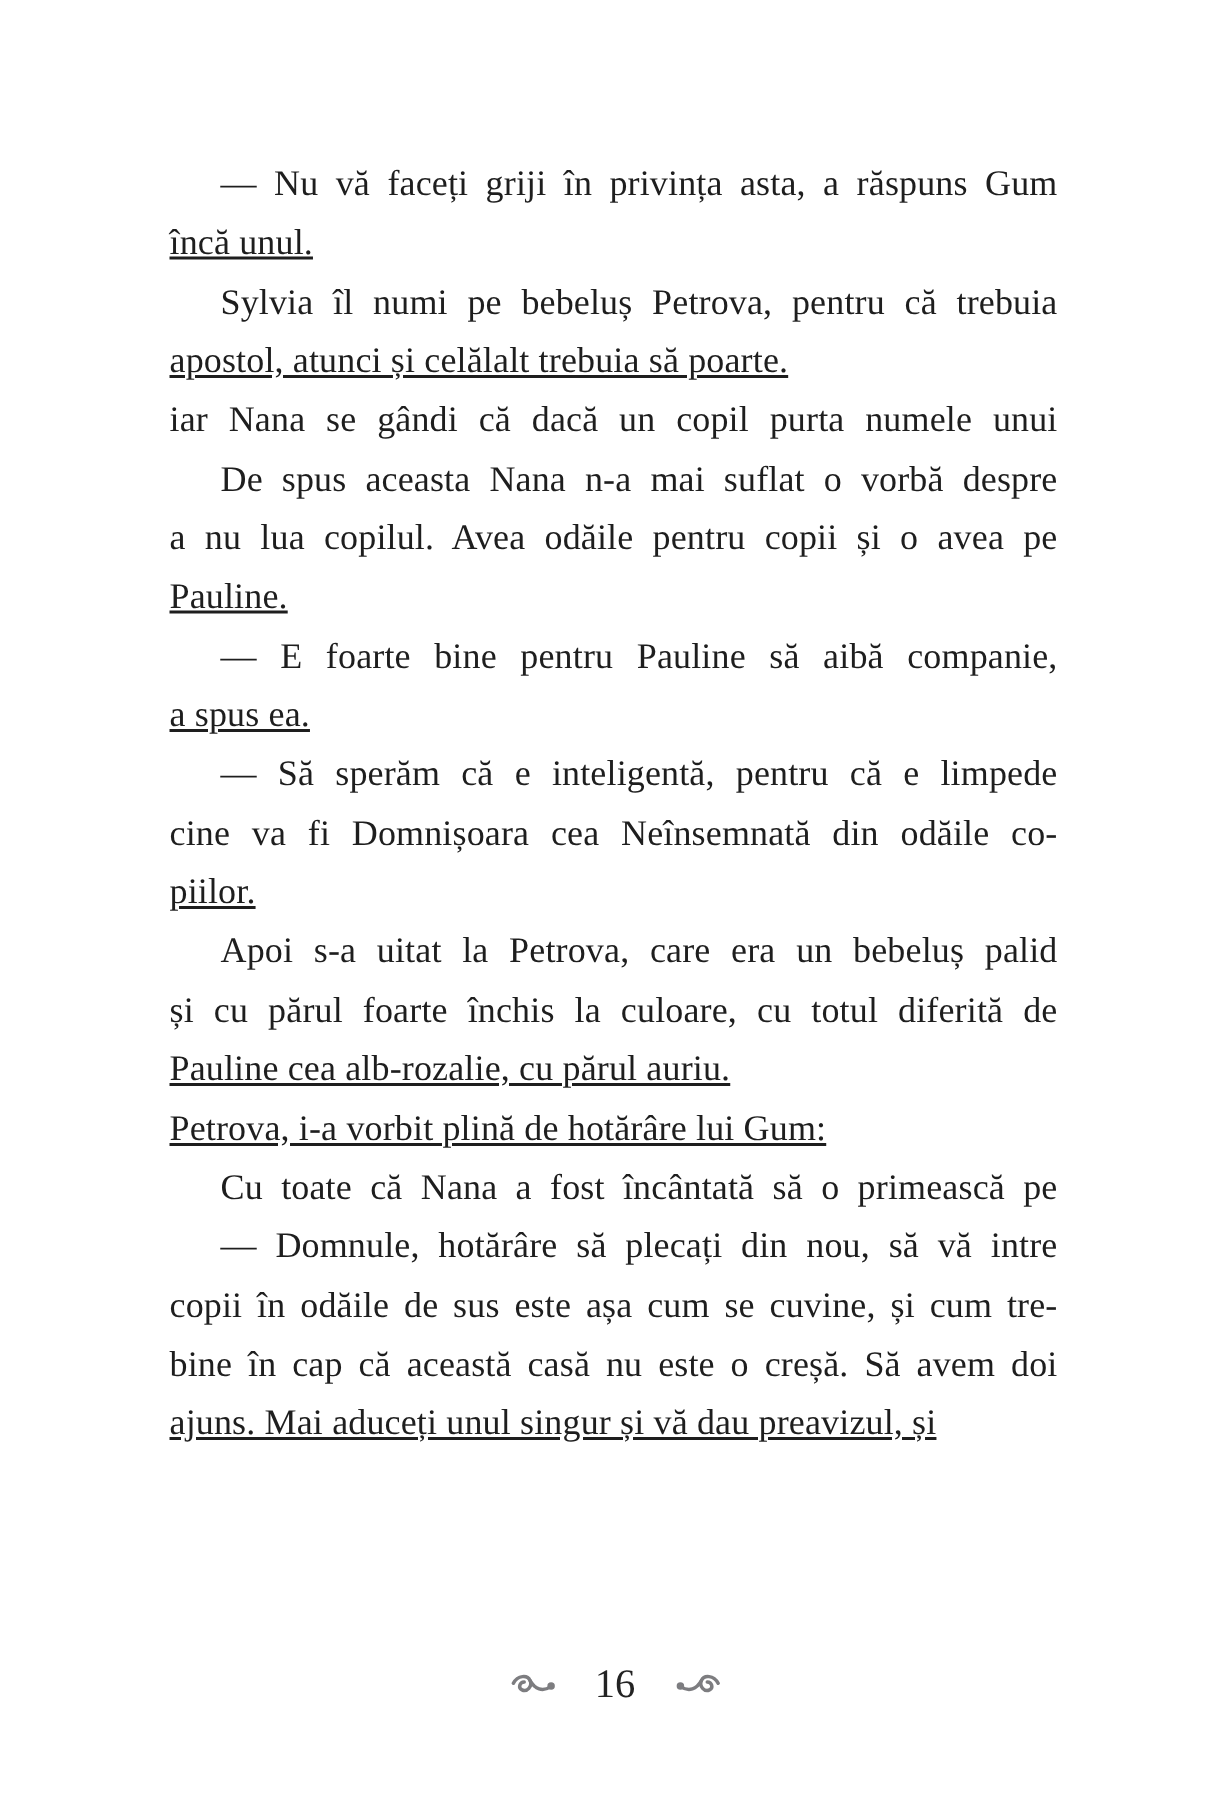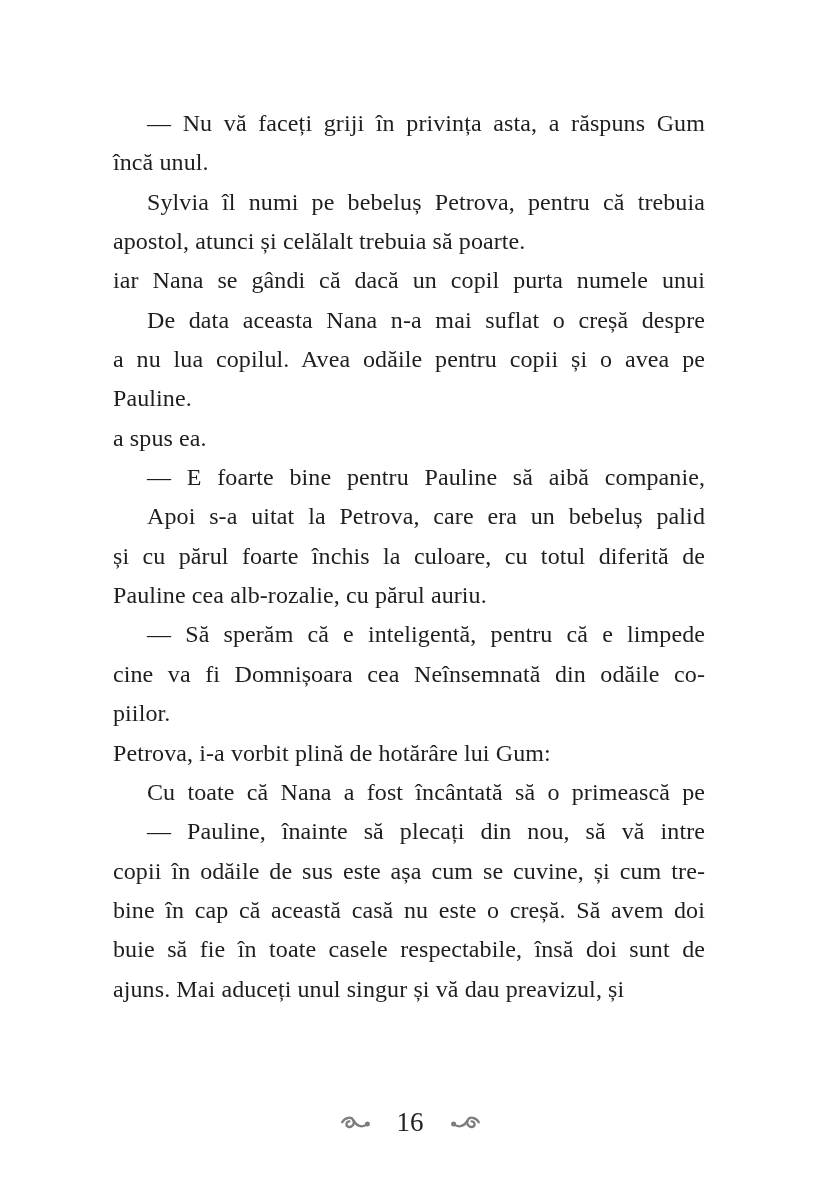--- a/index.html
+++ b/index.html
@@ -24,20 +24,21 @@
   .line {
     font-size: 24px;
     line-height: 39.35px;
     text-align: justify;
     text-align-last: justify;
     -moz-text-align-last: justify;
     letter-spacing: 0.1px;
   }
   .line.last {
     text-align-last: left;
+    text-decoration: underline;
     -moz-text-align-last: left;
   }
   .line.first { text-indent: 34px; }
   .footer {
     position: absolute;
     left: 0; top: 1106px;
     width: 100%;
     display: flex;
     align-items: center;
     justify-content: center;
@@ -66,47 +67,46 @@
       <div class="para">
         <div class="line first">— Nu vă faceți griji în privința asta, a răspuns Gum</div>
         <div class="line last">încă unul.</div>
       </div>
       <div class="para">
         <div class="line first">Sylvia îl numi pe bebeluș Petrova, pentru că trebuia</div>
         <div class="line last">apostol, atunci și celălalt trebuia să poarte.</div>
         <div class="line">iar Nana se gândi că dacă un copil purta numele unui</div>
       </div>
       <div class="para">
-        <div class="line first">De data aceasta Nana n-a mai suflat o creșă despre</div>
+        <div class="line first">De spus aceasta Nana n-a mai suflat o vorbă despre</div>
         <div class="line">a nu lua copilul. Avea odăile pentru copii și o avea pe</div>
         <div class="line last">Pauline.</div>
       </div>
       <div class="para">
+        <div class="line first">— E foarte bine pentru Pauline să aibă companie,</div>
         <div class="line last">a spus ea.</div>
-        <div class="line first">— E foarte bine pentru Pauline să aibă companie,</div>
+      </div>
+      <div class="para">
+        <div class="line first">— Să sperăm că e inteligentă, pentru că e limpede</div>
+        <div class="line">cine va fi Domnișoara cea Neînsemnată din odăile co-</div>
+        <div class="line last">piilor.</div>
       </div>
       <div class="para">
         <div class="line first">Apoi s-a uitat la Petrova, care era un bebeluș palid</div>
         <div class="line">și cu părul foarte închis la culoare, cu totul diferită de</div>
         <div class="line last">Pauline cea alb-rozalie, cu părul auriu.</div>
       </div>
       <div class="para">
-        <div class="line first">— Să sperăm că e inteligentă, pentru că e limpede</div>
-        <div class="line">cine va fi Domnișoara cea Neînsemnată din odăile co-</div>
-        <div class="line last">piilor.</div>
-      </div>
-      <div class="para">
         <div class="line last">Petrova, i-a vorbit plină de hotărâre lui Gum:</div>
         <div class="line first">Cu toate că Nana a fost încântată să o primească pe</div>
       </div>
       <div class="para">
-        <div class="line first">— Pauline, înainte să plecați din nou, să vă intre</div>
+        <div class="line first">— Domnule, hotărâre să plecați din nou, să vă intre</div>
         <div class="line">copii în odăile de sus este așa cum se cuvine, și cum tre-</div>
         <div class="line">bine în cap că această casă nu este o creșă. Să avem doi</div>
-        <div class="line">buie să fie în toate casele respectabile, însă doi sunt de</div>
         <div class="line last">ajuns. Mai aduceți unul singur și vă dau preavizul, și</div>
       </div>
     </div>
 
   <div class="footer">
     <span class="orn">
       <svg width="31" height="19" viewBox="0 0 31 19" aria-hidden="true">
         <g fill="none" stroke="currentColor" stroke-width="2.3" stroke-linecap="round">
           <path d="M2.2 7.2 C5.2 1.8 11.6 1.4 13.4 5.4 C15.1 9.2 11.3 13.2 8.0 11.6 C5.3 10.3 6.3 6.4 9.5 6.3"></path>
           <path d="M13.4 5.4 C16.6 11.0 21.6 13.2 27.2 9.4"></path>

